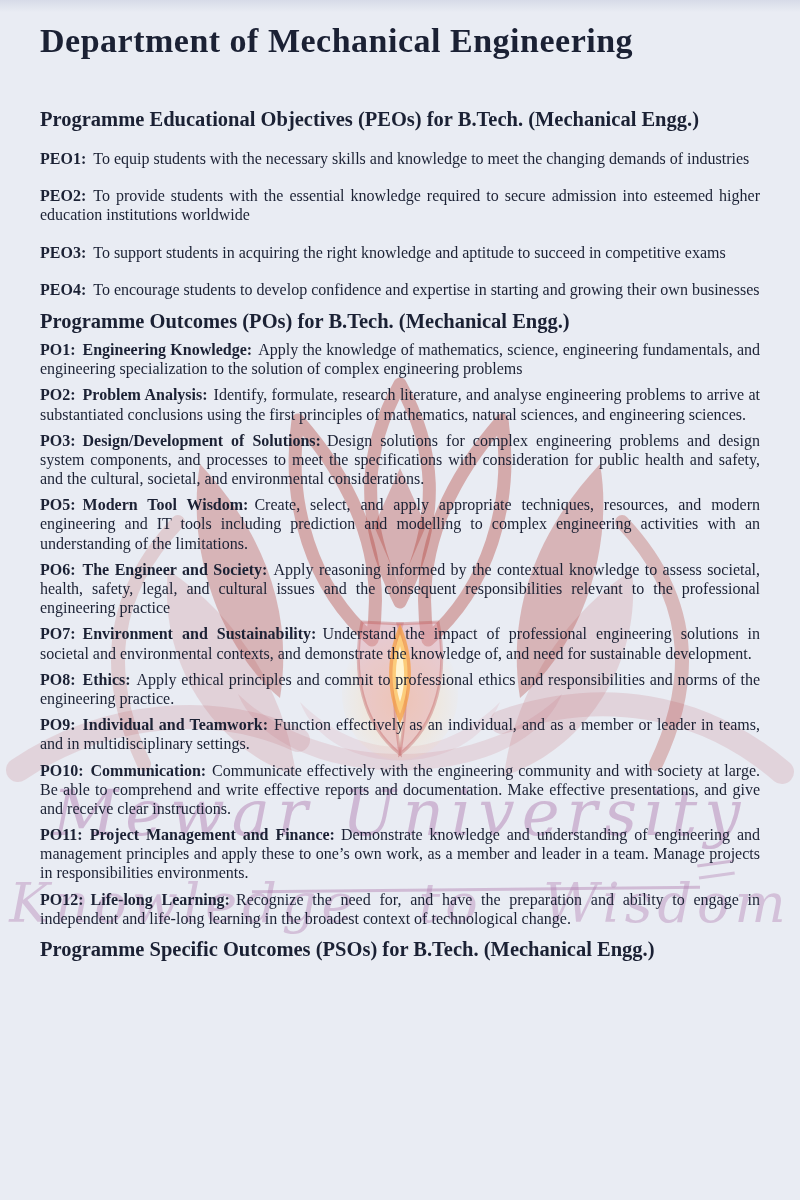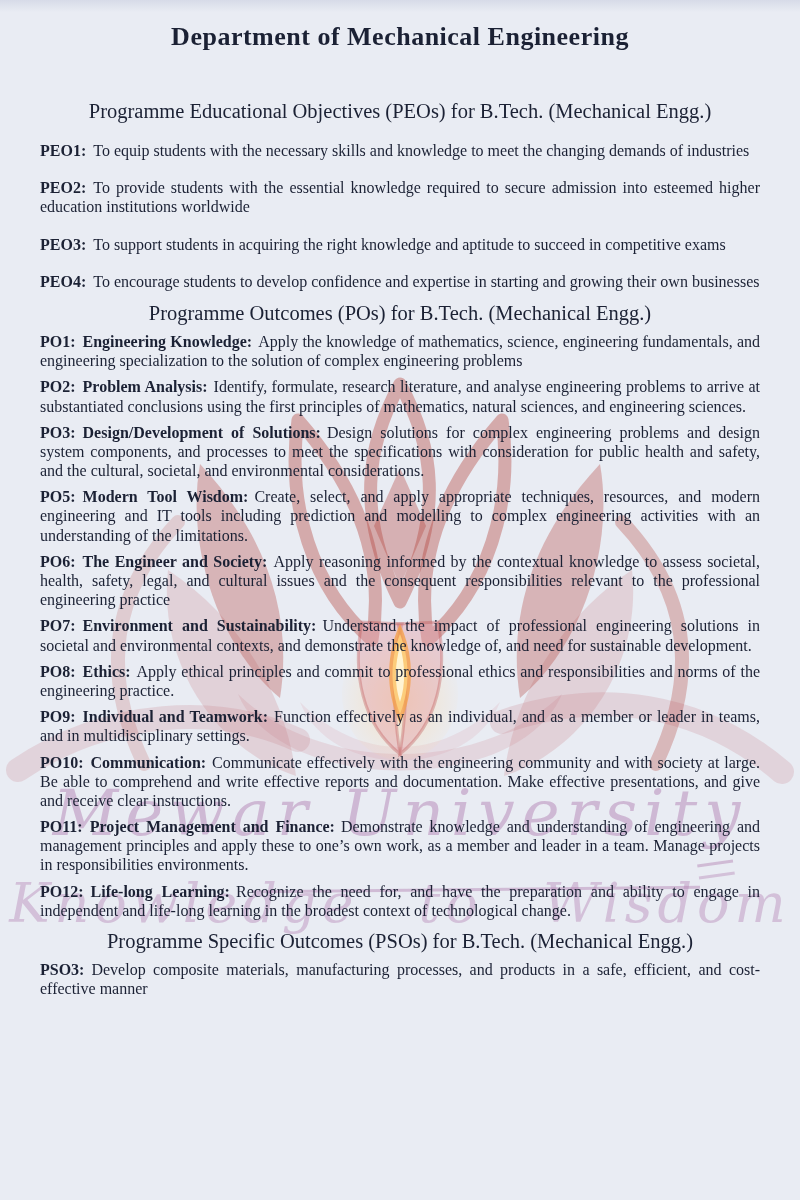--- a/index.html
+++ b/index.html
@@ -34,24 +34,24 @@
     transform:rotate(-8deg);
   }
   .wm-line2{
     position:absolute;top:872px;left:0;width:100%;text-align:center;
     font-family:"DejaVu Serif",serif;font-style:italic;font-size:54px;
     letter-spacing:5px;word-spacing:38px;color:rgba(178,128,178,0.40);white-space:nowrap;
   }
   
   .content{position:relative;z-index:1;padding:0 40px;}
   h1{
-    font-size:26px;font-weight:bold;text-align:center;
+    font-size:34px;font-weight:bold;
     margin:22px 0 0 0;letter-spacing:0.5px;
   }
-  h2{font-size:20.5px;font-weight:normal;text-align:center;margin:0;}
+  h2{font-size:20.5px;font-weight:bold;margin:0;}
   #peo-heading{margin-top:48px;margin-bottom:6px;}
   #po-heading{margin-top:11px;margin-bottom:4px;}
   #pso-heading{margin-top:10px;margin-bottom:4px;}
   p.item{
     margin:0;text-align:justify;
     font-size:16px;line-height:1.2;
   }
   .peo-list p.item{margin-top:18px;}
   .po-list p.item{margin-top:7px;}
   .pso-list p.item{margin-top:7px;}
@@ -134,17 +134,16 @@
       <p class="item"><b class="lbl">PO9:</b><b class="ttl">Individual and Teamwork:</b><span class="txt">Function effectively as an individual, and as a member or leader in teams, and in multidisciplinary settings.</span></p>
       <p class="item"><b class="lbl">PO10:</b><b class="ttl">Communication:</b><span class="txt">Communicate effectively with the engineering community and with society at large. Be able to comprehend and write effective reports and documentation. Make effective presentations, and give and receive clear instructions.</span></p>
       <p class="item"><b class="lbl">PO11:</b><b class="ttl">Project Management and Finance:</b><span class="txt">Demonstrate knowledge and understanding of engineering and management principles and apply these to one’s own work, as a member and leader in a team. Manage projects in responsibilities environments.</span></p>
       <p class="item"><b class="lbl">PO12:</b><b class="ttl">Life-long Learning:</b><span class="txt">Recognize the need for, and have the preparation and ability to engage in independent and life-long learning in the broadest context of technological change.</span></p>
     </div>
   </section>
 
   <section>
     <h2 id="pso-heading">Programme Specific Outcomes (PSOs) for B.Tech. (Mechanical Engg.)</h2>
     <div class="pso-list">
-      <p class="item"><b class="lbl">PSO3:</b><span class="txt">Develop composite materials, manufacturing processes, and products in a safe, efficient, and cost-effective manner</span></p>
     </div>
   </section>
 
 </div>
 
 </body></html>

